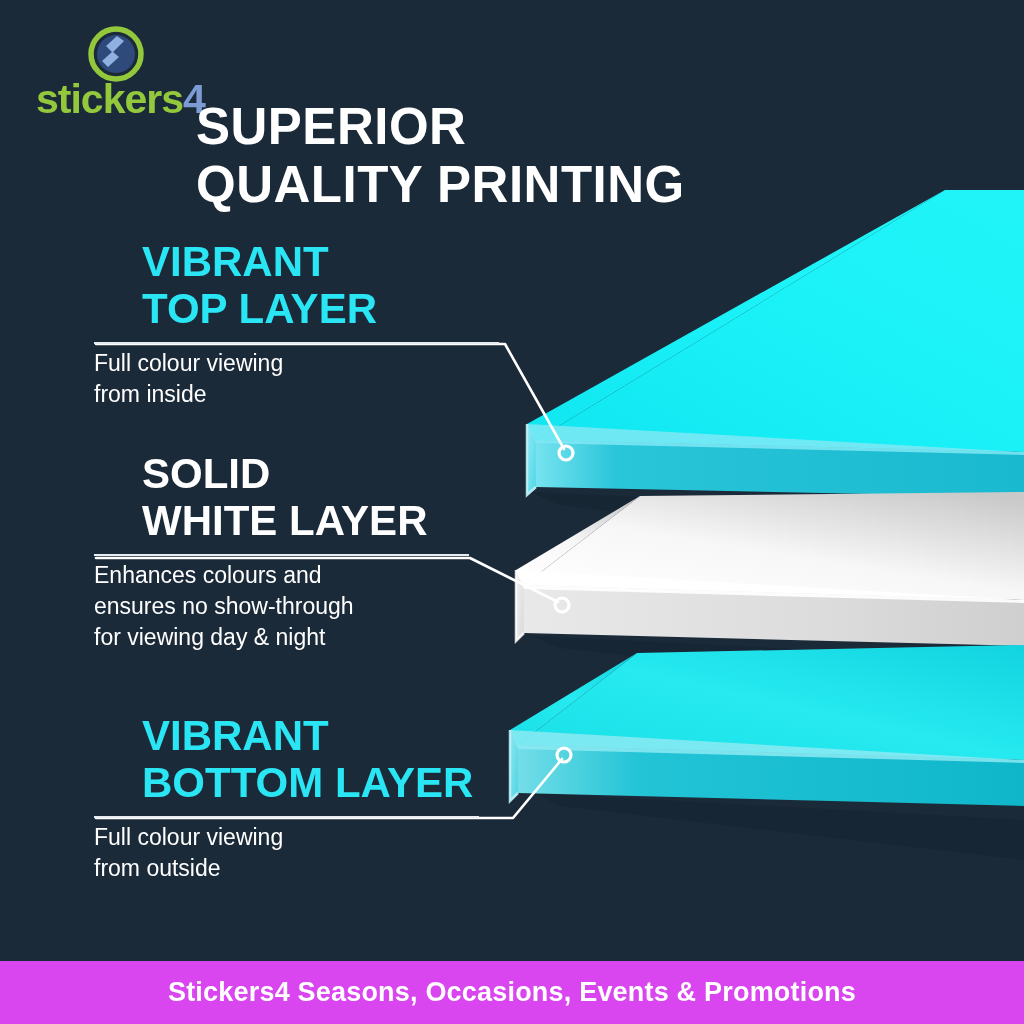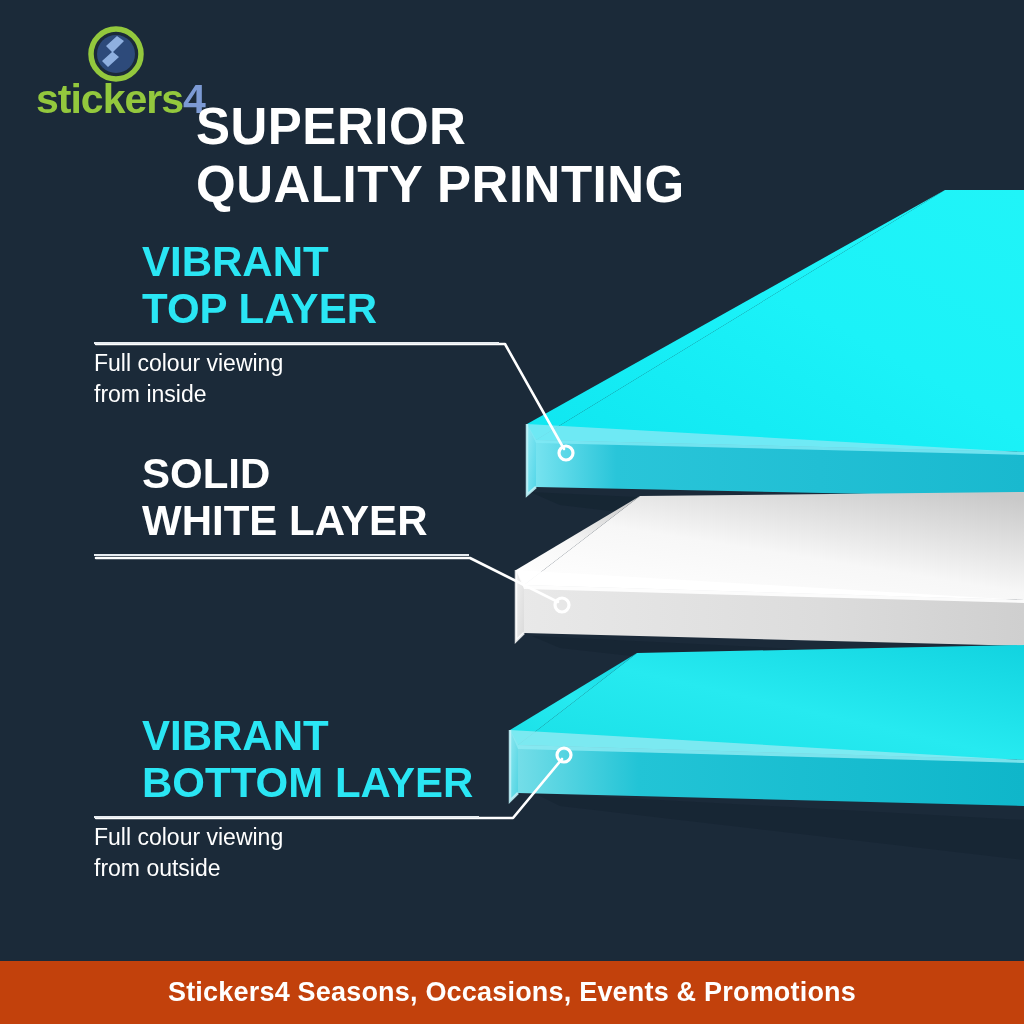--- a/index.html
+++ b/index.html
@@ -43,21 +43,21 @@
   #block-mid{left:94px;top:450px;width:375px;}
   #block-mid .btitle{color:#ffffff;}
   #block-mid .rule{width:375px;}
 
   #block-bot{left:94px;top:712px;width:385px;}
   #block-bot .btitle{color:#2ae6f4;}
   #block-bot .rule{width:385px;}
 
   
   .footer{position:absolute;left:0;bottom:0;width:1024px;height:63px;
-    background:#c2410c;display:flex;align-items:center;justify-content:center;}
+    background:#d946ef;display:flex;align-items:center;justify-content:center;}
   .footer-text{color:#ffffff;font-weight:bold;font-size:27px;letter-spacing:0.2px;}
 </style>
 </head>
 <body>
 
 <div id="canvas">
 
   <svg id="art" viewBox="0 0 1024 1024">
     <defs>
       <linearGradient id="gTopFace" x1="0" y1="1" x2="1" y2="0">
@@ -184,20 +184,25 @@
       <span>from inside</span>
     </div>
   </div>
 
   <div class="block" id="block-mid">
     <div class="btitle">
       <span>SOLID</span>
       <span class="t2">WHITE LAYER</span>
     </div>
     <div class="rule"></div>
+    <div class="bbody">
+      <span>Enhances colours and</span>
+      <span>ensures no show-through</span>
+      <span>for viewing day &amp; night</span>
+    </div>
   </div>
 
   <div class="block" id="block-bot">
     <div class="btitle">
       <span>VIBRANT</span>
       <span class="t2">BOTTOM LAYER</span>
     </div>
     <div class="rule"></div>
     <div class="bbody">
       <span>Full colour viewing</span>

